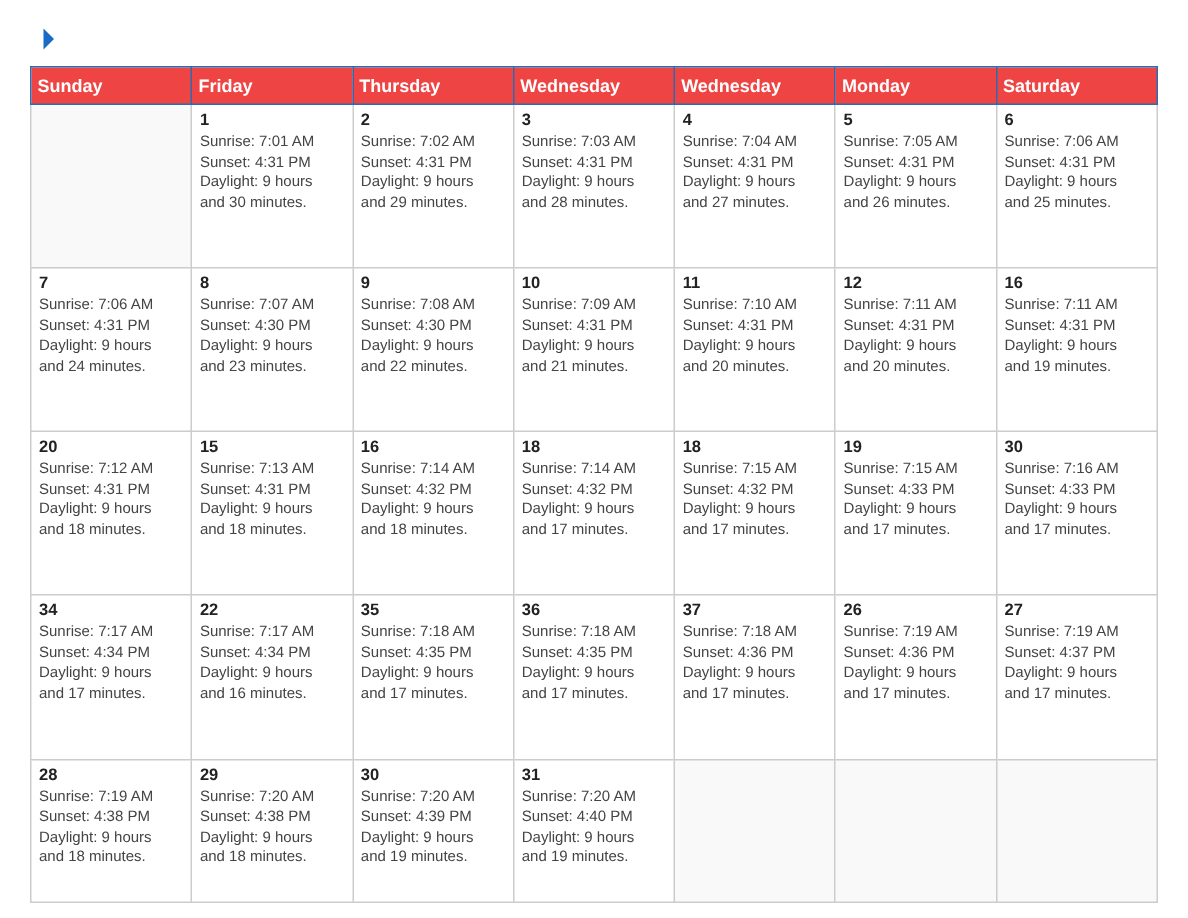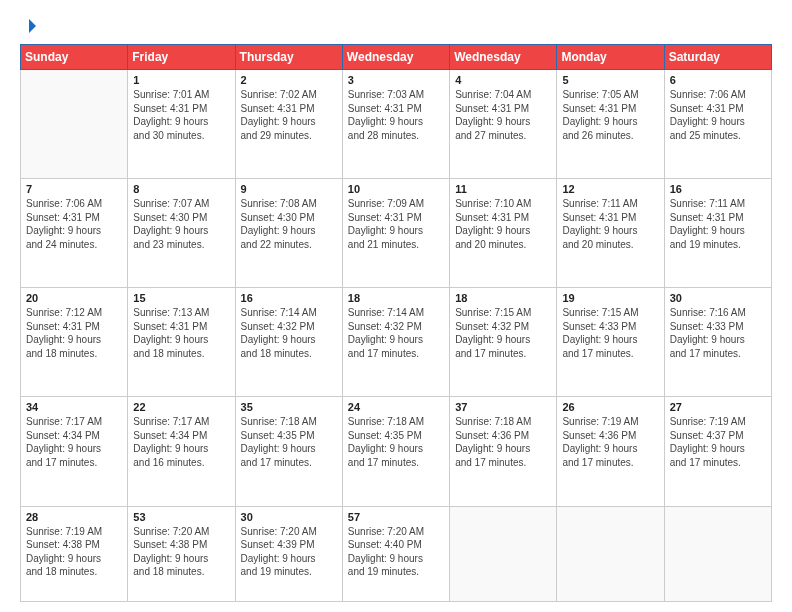--- a/index.html
+++ b/index.html
@@ -221,21 +221,21 @@
           </td>
           <td>
             <span class="day-num">22</span>
             <div class="day-info">Sunrise: 7:17 AM<br>Sunset: 4:34 PM<br>Daylight: 9 hours<br>and 16 minutes.</div>
           </td>
           <td>
             <span class="day-num">35</span>
             <div class="day-info">Sunrise: 7:18 AM<br>Sunset: 4:35 PM<br>Daylight: 9 hours<br>and 17 minutes.</div>
           </td>
           <td>
-            <span class="day-num">24</span>
+            <span class="day-num">36</span>
             <div class="day-info">Sunrise: 7:18 AM<br>Sunset: 4:35 PM<br>Daylight: 9 hours<br>and 17 minutes.</div>
           </td>
           <td>
             <span class="day-num">37</span>
             <div class="day-info">Sunrise: 7:18 AM<br>Sunset: 4:36 PM<br>Daylight: 9 hours<br>and 17 minutes.</div>
           </td>
           <td>
             <span class="day-num">26</span>
             <div class="day-info">Sunrise: 7:19 AM<br>Sunset: 4:36 PM<br>Daylight: 9 hours<br>and 17 minutes.</div>
           </td>
@@ -243,29 +243,29 @@
             <span class="day-num">27</span>
             <div class="day-info">Sunrise: 7:19 AM<br>Sunset: 4:37 PM<br>Daylight: 9 hours<br>and 17 minutes.</div>
           </td>
         </tr>
         <tr class="last-row">
           <td>
             <span class="day-num">28</span>
             <div class="day-info">Sunrise: 7:19 AM<br>Sunset: 4:38 PM<br>Daylight: 9 hours<br>and 18 minutes.</div>
           </td>
           <td>
-            <span class="day-num">53</span>
+            <span class="day-num">29</span>
             <div class="day-info">Sunrise: 7:20 AM<br>Sunset: 4:38 PM<br>Daylight: 9 hours<br>and 18 minutes.</div>
           </td>
           <td>
             <span class="day-num">30</span>
             <div class="day-info">Sunrise: 7:20 AM<br>Sunset: 4:39 PM<br>Daylight: 9 hours<br>and 19 minutes.</div>
           </td>
           <td>
-            <span class="day-num">57</span>
+            <span class="day-num">31</span>
             <div class="day-info">Sunrise: 7:20 AM<br>Sunset: 4:40 PM<br>Daylight: 9 hours<br>and 19 minutes.</div>
           </td>
           <td class="empty-cell"></td>
           <td class="empty-cell"></td>
           <td class="empty-cell"></td>
         </tr>
       </tbody>
   </table>
 </div>
 

